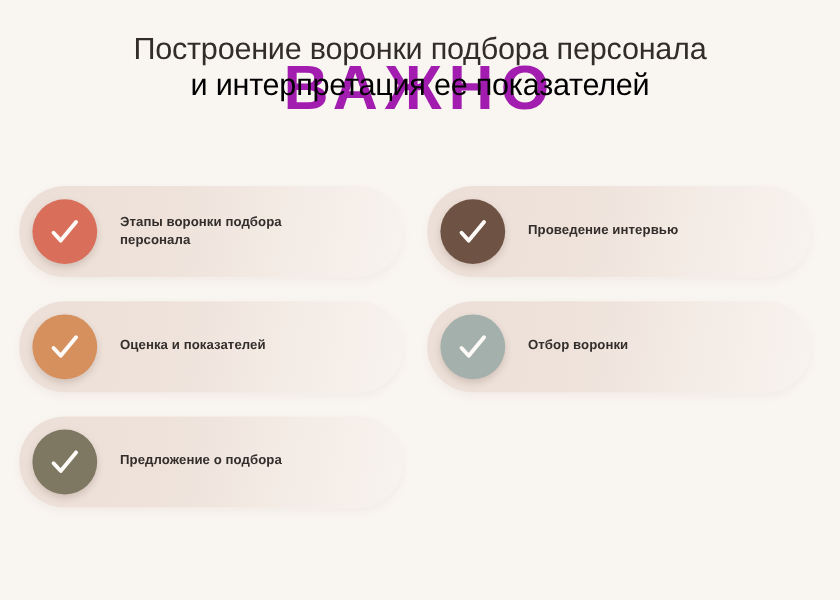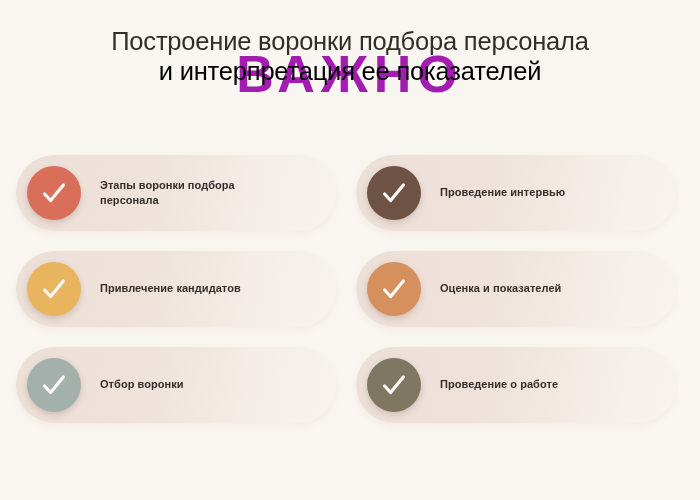--- a/index.html
+++ b/index.html
@@ -150,30 +150,20 @@
       <div class="badge" style="background: rgb(110, 83, 68);">
         <span>
           <svg viewBox="0 0 24 24" aria-hidden="true">
               <path d="M4.5 12.8 L9.3 18 L19.5 5.6"></path>
             </svg>
         </span>
       </div>
       <div class="card-label">Проведение интервью</div>
     </div>
 
-    <div class="card">
-      <div class="badge" style="background: rgb(232, 180, 94);">
-        <span>
-          <svg viewBox="0 0 24 24" aria-hidden="true">
-              <path d="M4.5 12.8 L9.3 18 L19.5 5.6"></path>
-            </svg>
-        </span>
-      </div>
-      <div class="card-label">Привлечение кандидатов</div>
-    </div>
 
     <div class="card">
       <div class="badge" style="background: rgb(213, 144, 94);">
         <span>
           <svg viewBox="0 0 24 24" aria-hidden="true">
               <path d="M4.5 12.8 L9.3 18 L19.5 5.6"></path>
             </svg>
         </span>
       </div>
       <div class="card-label">Оценка и показателей</div>
@@ -191,17 +181,17 @@
     </div>
 
     <div class="card">
       <div class="badge" style="background: rgb(126, 120, 98);">
         <span>
           <svg viewBox="0 0 24 24" aria-hidden="true">
               <path d="M4.5 12.8 L9.3 18 L19.5 5.6"></path>
             </svg>
         </span>
       </div>
-      <div class="card-label">Проведение о работе</div>
+      <div class="card-label">Предложение о подбора</div>
     </div>
 
   </div>
 </div>
 
 </body></html>

